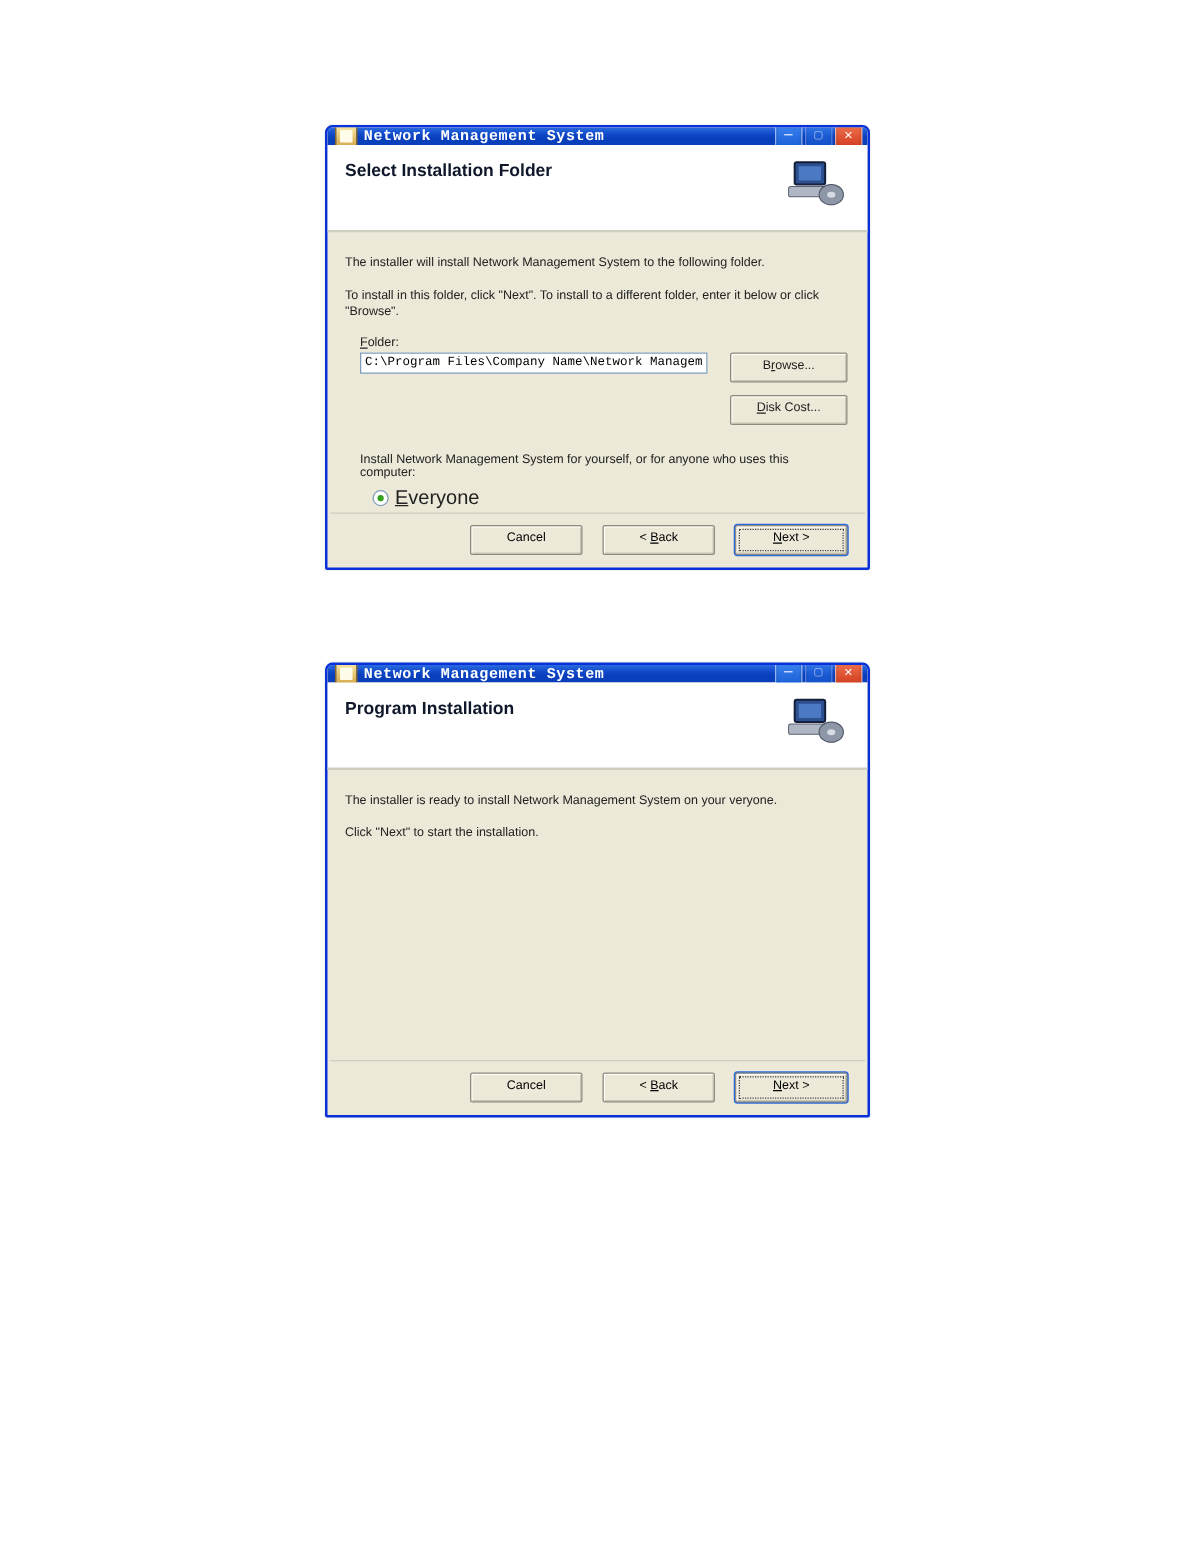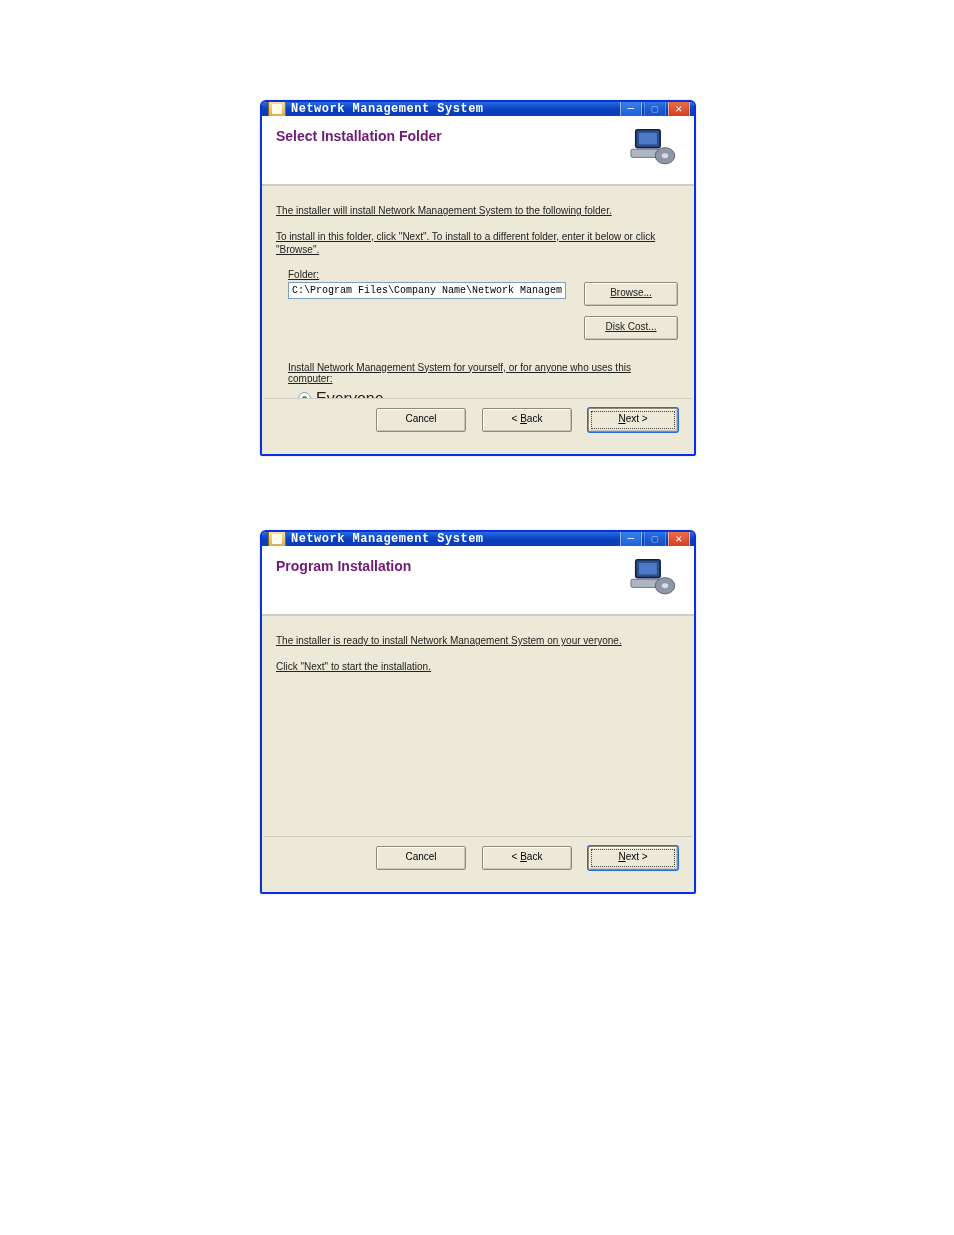--- a/index.html
+++ b/index.html
@@ -78,34 +78,33 @@
     padding: 8px 14px 0 14px;
     display: flex;
     justify-content: space-between;
     align-items: flex-start;
     border-bottom: 2px solid #cfcdbf;
     position: relative;
   }
   .header-title {
     font-size: 14px;
     font-weight: bold;
-    color: #701a75;
+    color: #0f172a;
     margin-top: 4px;
   }
   .header-icon {
     width: 56px; height: 44px;
     display: flex; align-items: center; justify-content: center;
   }
   .header-icon svg { width: 52px; height: 44px; }
 
   .body {
     padding: 18px 12px 4px 14px;
     font-size: 10px;
     color: #222;
-    text-decoration: underline;
   }
   .body p { margin: 0 0 12px 0; line-height: 1.35; }
 
   .folder-block { margin: 4px 6px 0 12px; }
   .folder-label { font-size: 10px; margin-bottom: 2px; }
   .folder-row { display: flex; gap: 10px; align-items: flex-start; }
   .folder-row .col-input { flex: 1; }
   .folder-input {
     width: 278px;
     height: 17px;
@@ -148,21 +147,21 @@
     display: inline-flex; align-items: center; justify-content: center;
   }
   .radio.checked::after {
     content: "";
     width: 5px; height: 5px; border-radius: 50%;
     background: #35a21f;
   }
 
   .footer {
     position: absolute;
-    left: 2px; right: 2px; bottom: 14px;
+    left: 2px; right: 2px; bottom: 2px;
     height: 42px;
     border-top: 1px solid #cfcdbf;
     display: flex;
     justify-content: flex-end;
     align-items: center;
     gap: 16px;
     padding: 0 14px;
     background: #ece9d8;
     box-sizing: border-box;
   }

